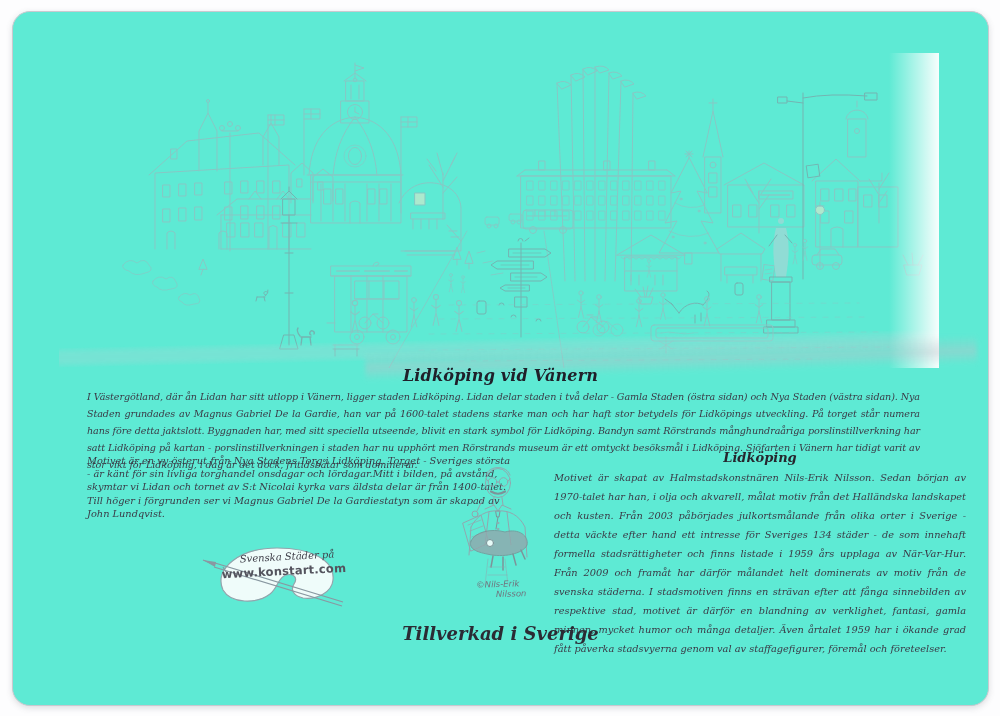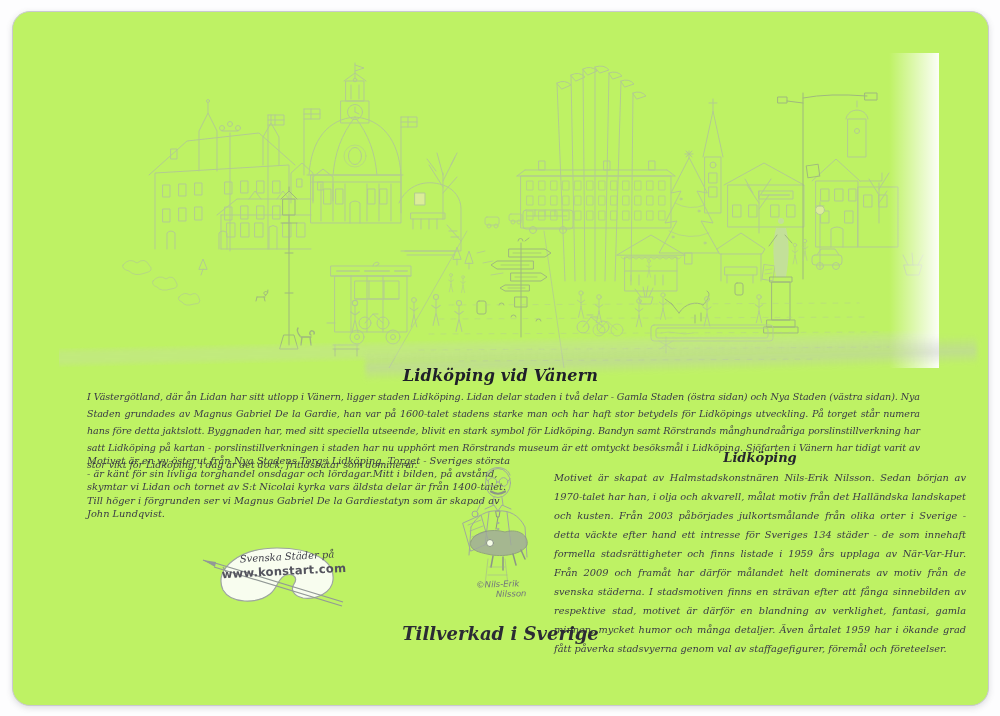--- a/index.html
+++ b/index.html
@@ -1,17 +1,17 @@
 <!DOCTYPE html>
 <html><head>
 <meta charset="utf-8">
 <style>
   html,body{margin:0;padding:0;width:1000px;height:716px;background:#fdfdfe;overflow:hidden;
     font-family:"DejaVu Serif", serif;}
-  .card{position:absolute;left:12px;top:11px;width:975px;height:693px;background:#bef264;
+  .card{position:absolute;left:12px;top:11px;width:975px;height:693px;background:#5eead4;
     border:1px solid #c9c9cf;border-radius:18px;box-shadow:0 2px 6px rgba(70,70,85,.18);}
   .scene{position:absolute;left:46px;top:41px;width:880px;height:315px;}
   .sk{fill:none;stroke:#a9abb7;stroke-width:1;stroke-linecap:round;stroke-linejoin:round;}
   .skd{stroke:#868895;}
   .skf{fill:#c9cbd5;stroke:none;}
   .smudge{position:absolute;left:352px;top:331px;width:612px;height:30px;
     background:linear-gradient(to bottom, rgba(198,198,208,0), rgba(192,192,202,.42) 55%, rgba(198,198,208,0));
     transform:rotate(-1.6deg);filter:blur(2px);pointer-events:none;}
   .title{position:absolute;left:0;top:354px;width:100%;margin:0;text-align:center;
     font-size:16px;font-style:italic;font-weight:bold;color:#20202a;letter-spacing:.2px;}

